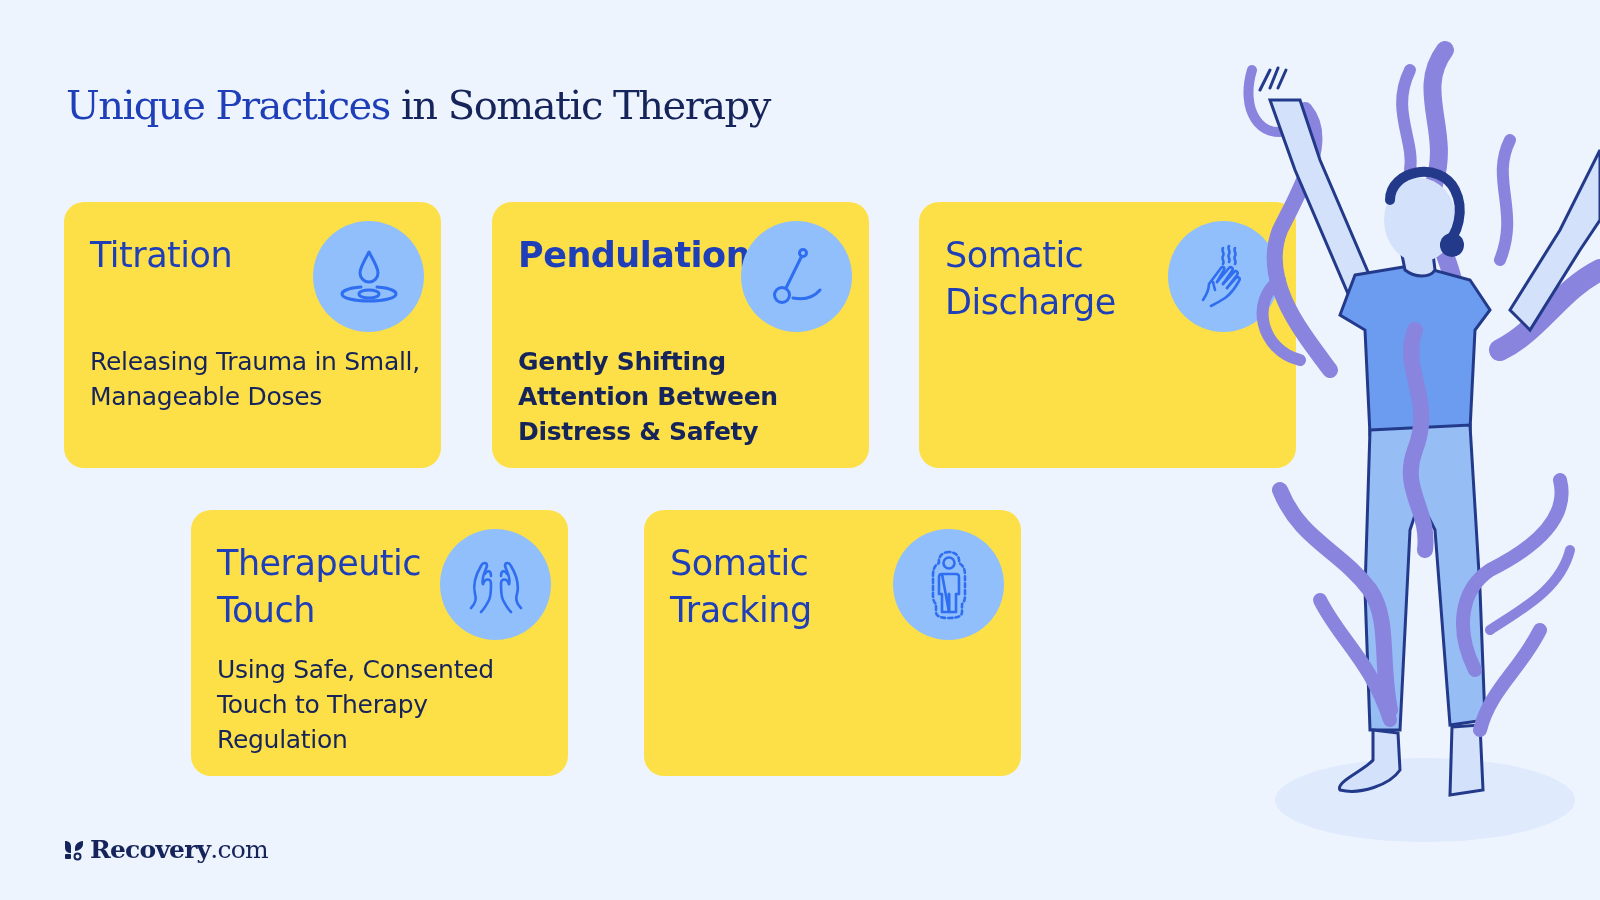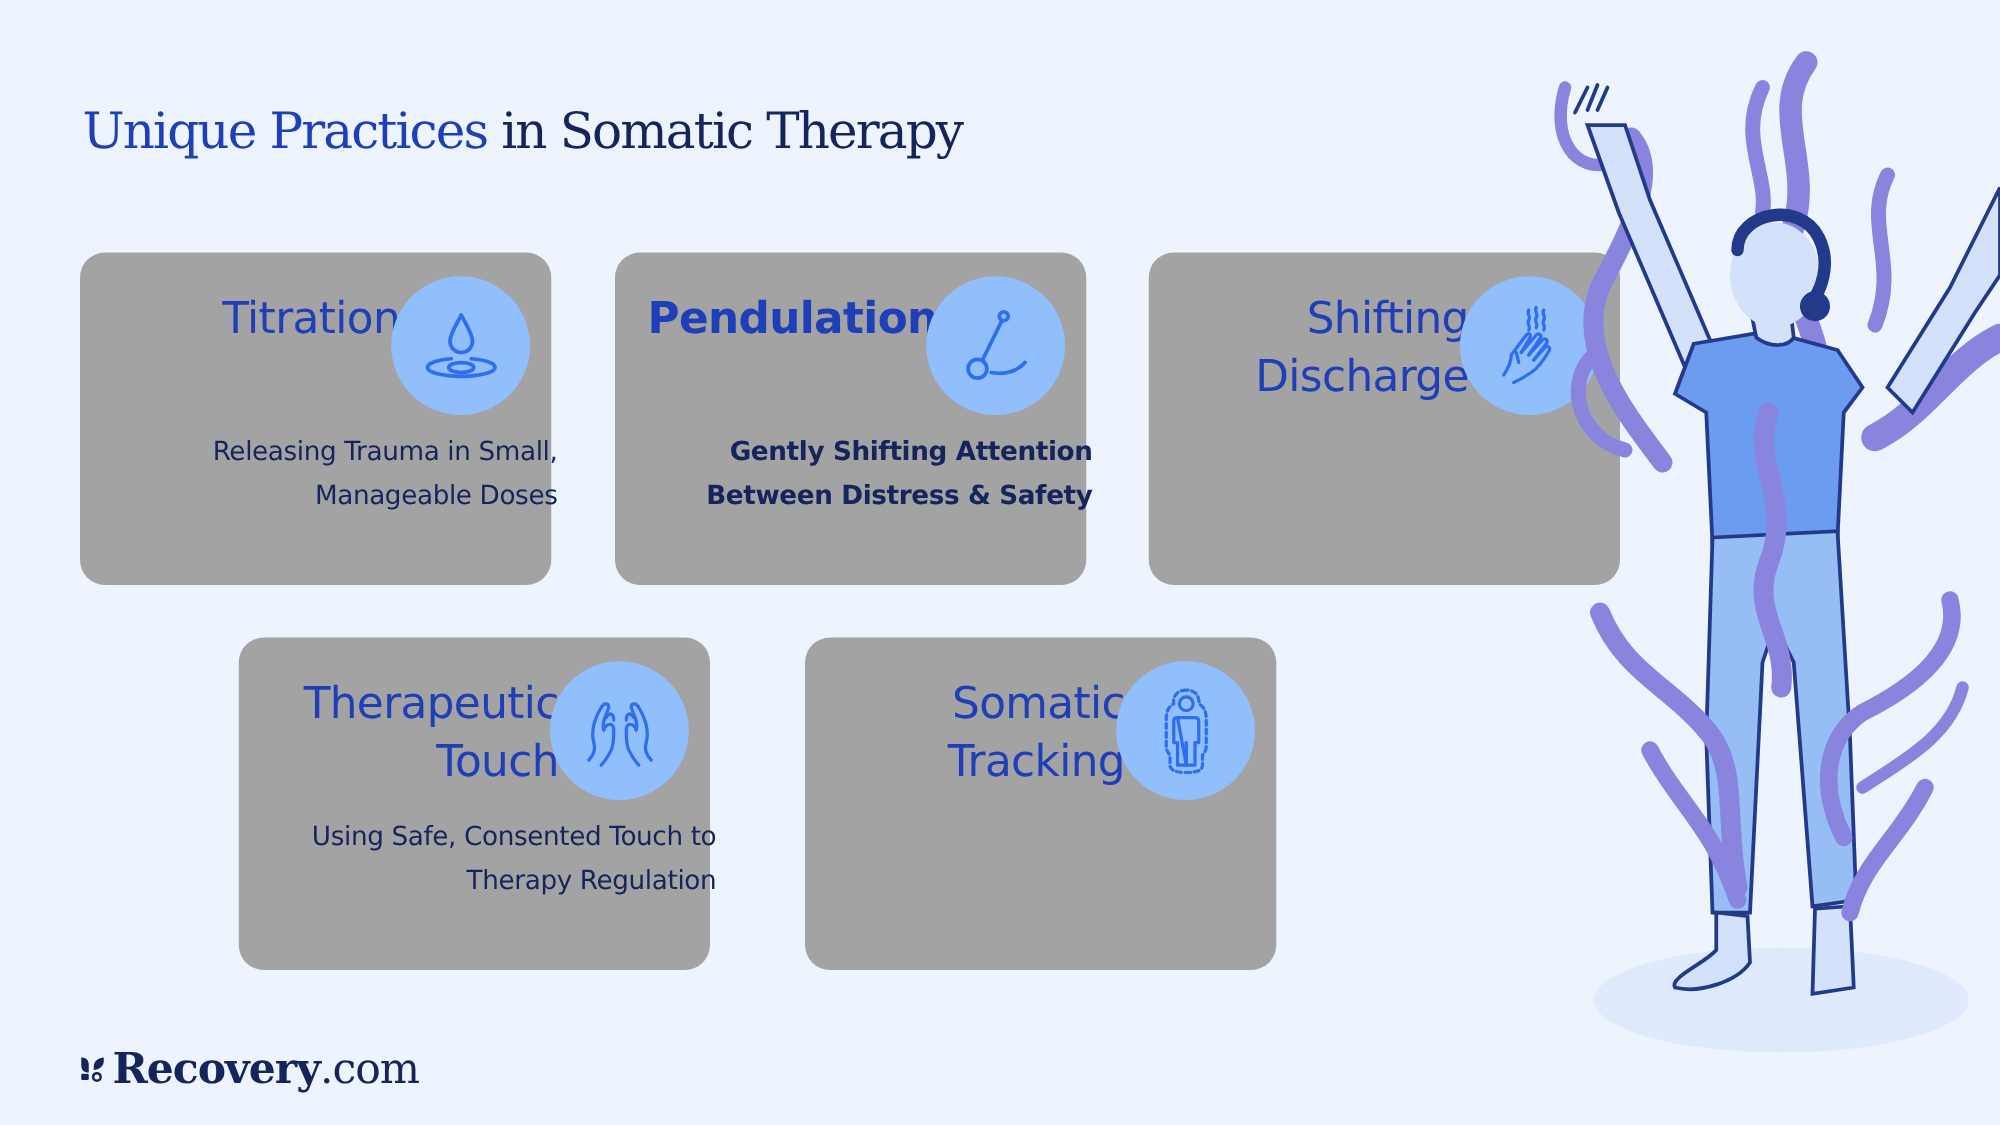--- a/index.html
+++ b/index.html
@@ -16,57 +16,56 @@
     font-family: "DejaVu Serif", serif;
     font-size: 40px;
     letter-spacing: -1.5px;
     white-space: nowrap;
     color: #15245a;
   }
   .title .accent { color: #1f3fb8; }
   .card {
     position: absolute;
     width: 377px; height: 266px;
-    background: #a3a3a3;
+    background: #fde047;
     border-radius: 20px;
-    text-align: right;
   }
   .card .card-title {
     position: absolute;
     left: 26px; top: 30px;
     width: 230px;
     font-size: 35px;
     line-height: 47px;
     color: #1f3fb8;
     letter-spacing: -0.5px;
   }
   .card .card-desc {
     position: absolute;
-    left: 42px; top: 142px;
+    left: 26px; top: 142px;
     width: 340px;
-    font-size: 21px;
+    font-size: 25px;
     line-height: 35px;
     color: #15245a;
     letter-spacing: -0.3px;
   }
   .card .icon-circle {
     position: absolute;
     right: 17px; top: 19px;
     width: 111px; height: 111px;
     border-radius: 50%;
     background: #90bffb;
     display: flex; align-items: center; justify-content: center;
   }
   .icon-circle svg { width: 70px; height: 70px; }
   .logo {
     position: absolute;
     left: 64px; top: 835px;
     display: flex; align-items: center; gap: 6px;
     font-family: "DejaVu Serif", serif;
-    font-size: 34px;
+    font-size: 25px;
     color: #15245a;
     letter-spacing: -0.8px;
   }
   .logo .brand { font-weight: bold; }
   .illustration {
     position: absolute;
     left: 1240px; top: 30px;
     width: 360px; height: 840px;
   }
 </style>
@@ -96,21 +95,21 @@
       <circle cx="41" cy="11" r="3.5"></circle>
       <line x1="39.5" y1="14.5" x2="24" y2="46"></line>
       <circle cx="20" cy="53" r="7.5"></circle>
       <path d="M31 56 C42 58 52 55 58 48"></path>
     </svg>
   </div>
   <div class="card-desc">Gently Shifting Attention Between Distress &amp; Safety</div>
 </div>
 
 <div class="card" style="left:919px; top:202px;">
-  <div class="card-title">Shifting Discharge</div>
+  <div class="card-title">Somatic Discharge</div>
   <div class="icon-circle">
     <svg viewBox="0 0 70 70" fill="none" stroke="#2f6ef0" stroke-width="2.6" stroke-linecap="round" stroke-linejoin="round">
       <path d="M34 6 c-2 3 2 5 0 8 c-2 3 2 5 0 8"></path>
       <path d="M40 4 c-2 3 2 5 0 8 c-2 3 2 5 0 8"></path>
       <path d="M46 6 c-2 3 2 5 0 8 c-2 3 2 5 0 8"></path>
       <path d="M14 58 C18 52 20 48 20 42 L32 26 C34 24 36 25 35 28 L28 40"></path>
       <path d="M28 40 L40 26 C42 24 45 26 43 29 L34 42"></path>
       <path d="M34 42 L45 30 C47 28 50 30 48 33 L38 46"></path>
       <path d="M38 46 L47 36 C49 34 52 36 50 39 C46 46 42 52 36 56 C30 60 26 62 22 64"></path>
       <path d="M24 40 L26 48"></path>

